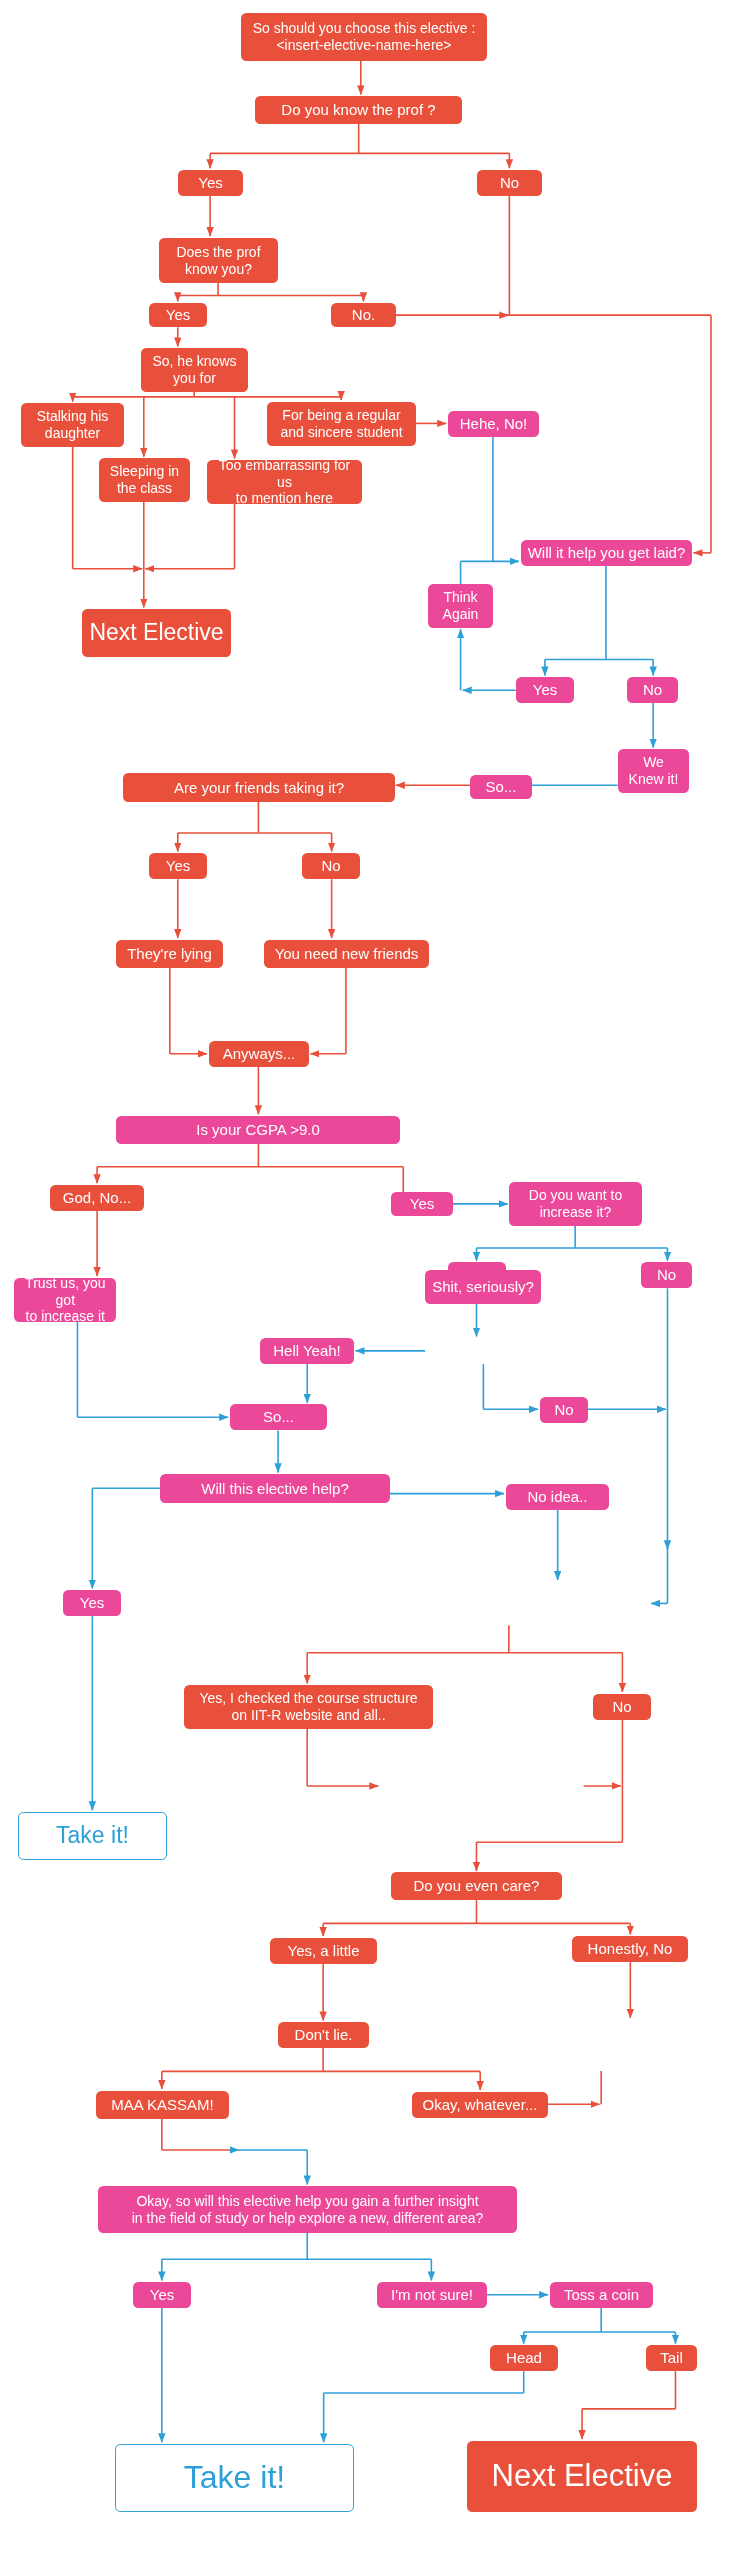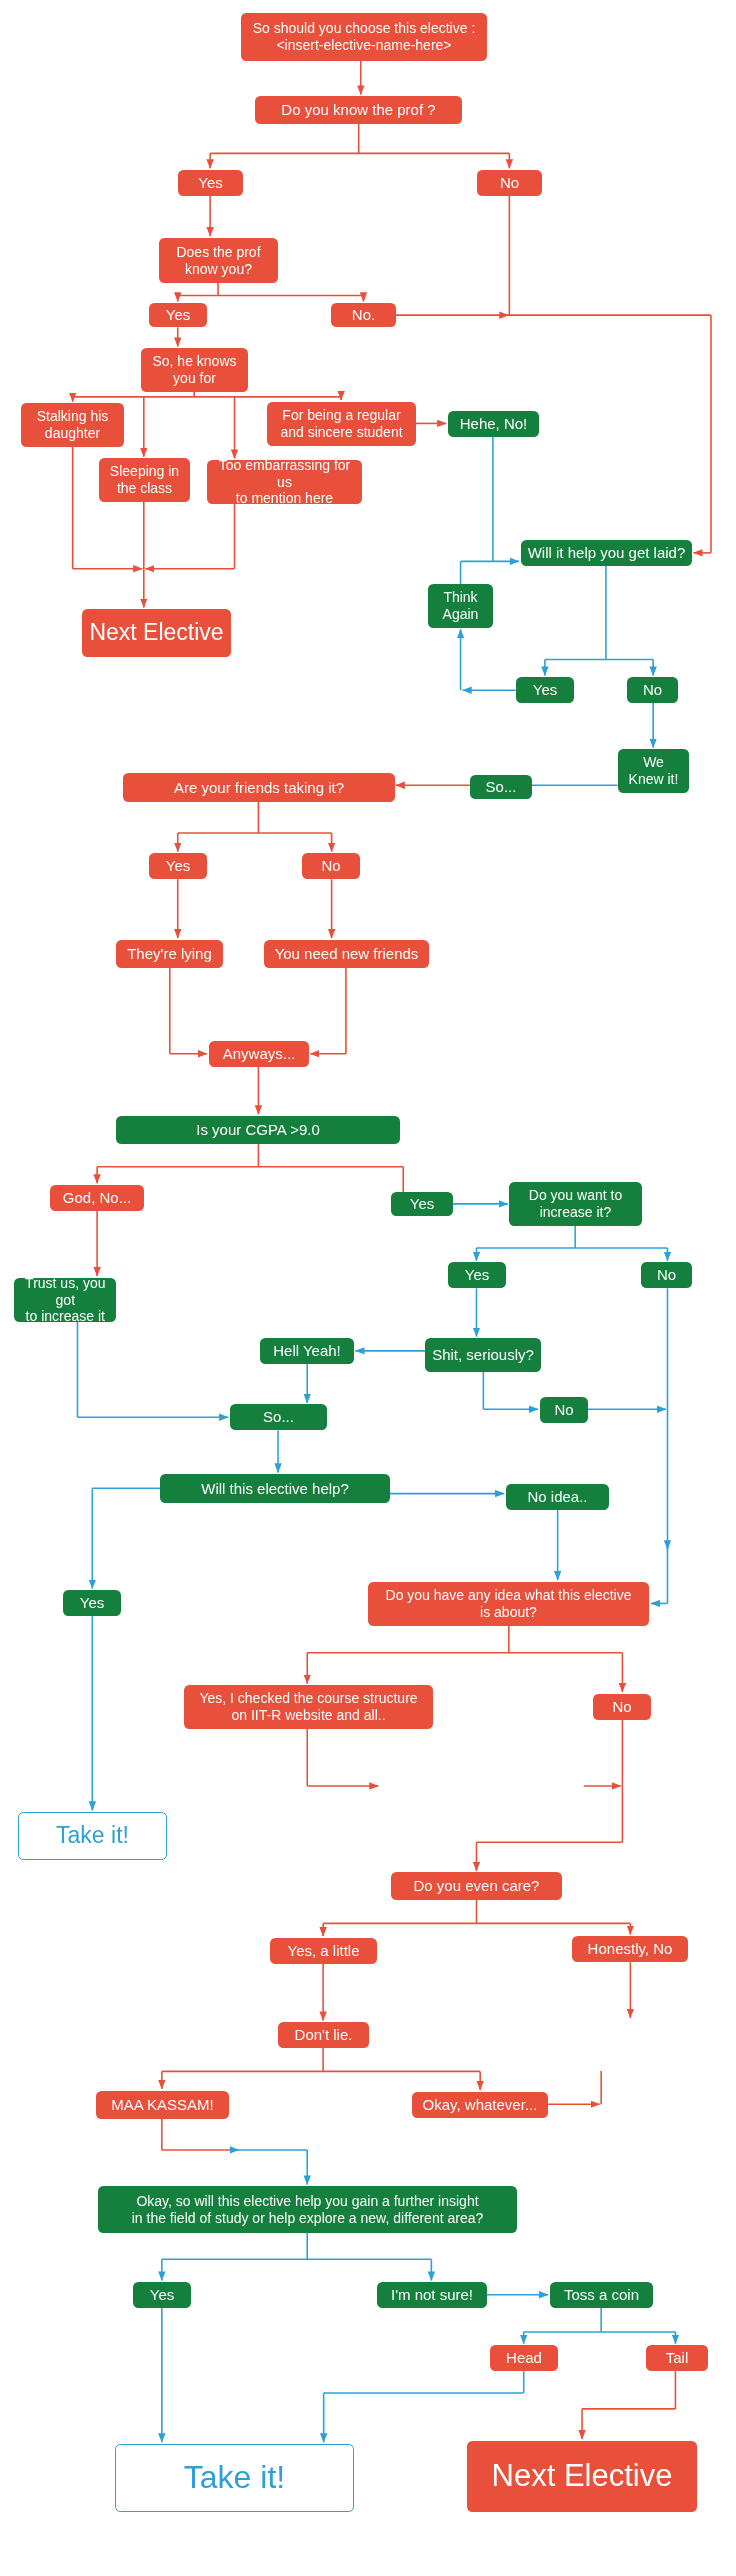--- a/index.html
+++ b/index.html
@@ -2,21 +2,21 @@
 <html style="font-size:8.5px"><head>
 <meta charset="utf-8">
 <style>
   html,body{margin:0;padding:0;background:#ffffff;font-family:"Liberation Sans",sans-serif}
   #stage{position:relative;width:737px;height:2576px;overflow:hidden;background:#ffffff}
   .wires{position:absolute;left:0;top:0}
   .node{position:absolute;box-sizing:border-box;display:flex;align-items:center;justify-content:center;
         text-align:center;border-radius:5.3px;padding:2.1px 5.3px;font-size:15px;line-height:1.18;
         white-space:pre-line;color:#ffffff}
   .red{background:#e8503b}
-  .blue{background:#15803d}
+  .blue{background:#ec4899}
   .outline{background:#ffffff;border:1.6px solid #2da0d8;color:#2da0d8}
   .sm{font-size:14px}
   .t30{font-size:16px}
   .t44{font-size:23px}
   .t58{font-size:31px}
   .t60{font-size:32px}
 </style>
 </head>
 <body>
 
@@ -198,42 +198,40 @@
   <div class="node blue" style="left:116px;top:1116px;width:284px;height:28px">Is your CGPA &gt;9.0</div>
   <div class="node red" style="left:50px;top:1185px;width:94px;height:26px">God, No...</div>
   <div class="node blue" style="left:391px;top:1192px;width:62px;height:24.4px">Yes</div>
   <div class="node blue sm" style="left:509px;top:1182px;width:133px;height:44px">Do you want to
 increase it?</div>
   <div class="node blue sm" style="left:14.3px;top:1278px;width:102px;height:44px">Trust us, you got
 to increase it</div>
   <div class="node blue" style="left:448px;top:1262px;width:58px;height:26px">Yes</div>
   <div class="node blue" style="left:641px;top:1262px;width:51px;height:26px">No</div>
   <div class="node blue" style="left:260px;top:1338px;width:94px;height:26px">Hell Yeah!</div>
-  <div class="node blue" style="left:425px;top:1338px;width:116px;height:34px">Shit, seriously?</div>
+  <div class="node blue" style="left:425px;top:1270px;width:116px;height:34px">Shit, seriously?</div>
   <div class="node blue" style="left:540px;top:1397px;width:48px;height:26px">No</div>
   <div class="node blue" style="left:230px;top:1404px;width:97px;height:26px">So...</div>
   <div class="node blue" style="left:160px;top:1474px;width:230px;height:29px">Will this elective help?</div>
   <div class="node blue" style="left:506px;top:1484px;width:103px;height:26px">No idea..</div>
   <div class="node blue" style="left:63px;top:1590px;width:58px;height:26px">Yes</div>
-  <div class="node red sm" style="left:368px;top:1582px;width:281px;height:44px">Do you have any idea what this elective
-is about?</div>
   <div class="node red sm" style="left:184px;top:1685px;width:249px;height:44px">Yes, I checked the course structure
 on IIT-R website and all..</div>
   <div class="node red" style="left:593px;top:1694px;width:58px;height:26px">No</div>
   <div class="node outline t44" style="left:18px;top:1812px;width:149px;height:48px">Take it!</div>
   <div class="node red" style="left:391px;top:1872px;width:171px;height:28px">Do you even care?</div>
   <div class="node red" style="left:270px;top:1938px;width:107px;height:26px">Yes, a little</div>
   <div class="node red" style="left:572px;top:1936px;width:116px;height:26px">Honestly, No</div>
   <div class="node red" style="left:278px;top:2022px;width:91px;height:26px">Don't lie.</div>
   <div class="node red" style="left:96px;top:2091px;width:133px;height:28px">MAA KASSAM!</div>
   <div class="node red" style="left:412px;top:2092px;width:136px;height:26px">Okay, whatever...</div>
   <div class="node blue sm" style="left:98px;top:2186px;width:419px;height:47px">Okay, so will this elective help you gain a further insight
 in the field of study or help explore a new, different area?</div>
   <div class="node blue" style="left:133px;top:2282px;width:58px;height:26px">Yes</div>
   <div class="node blue" style="left:377px;top:2282px;width:110px;height:26px">I'm not sure!</div>
   <div class="node blue" style="left:550px;top:2282px;width:103px;height:26px">Toss a coin</div>
   <div class="node red" style="left:490px;top:2345px;width:68px;height:26px">Head</div>
-  <div class="node red" style="left:646px;top:2345px;width:62px;height:26px">Tail</div>
+  <div class="node red" style="left:646px;top:2345px;width:51px;height:26px">Tail</div>
   <div class="node outline t60" style="left:115px;top:2444px;width:239px;height:68px">Take it!</div>
   <div class="node red t58" style="left:467px;top:2441px;width:230px;height:71px">Next Elective</div>
 
 </div>
 
 
 </body></html>

